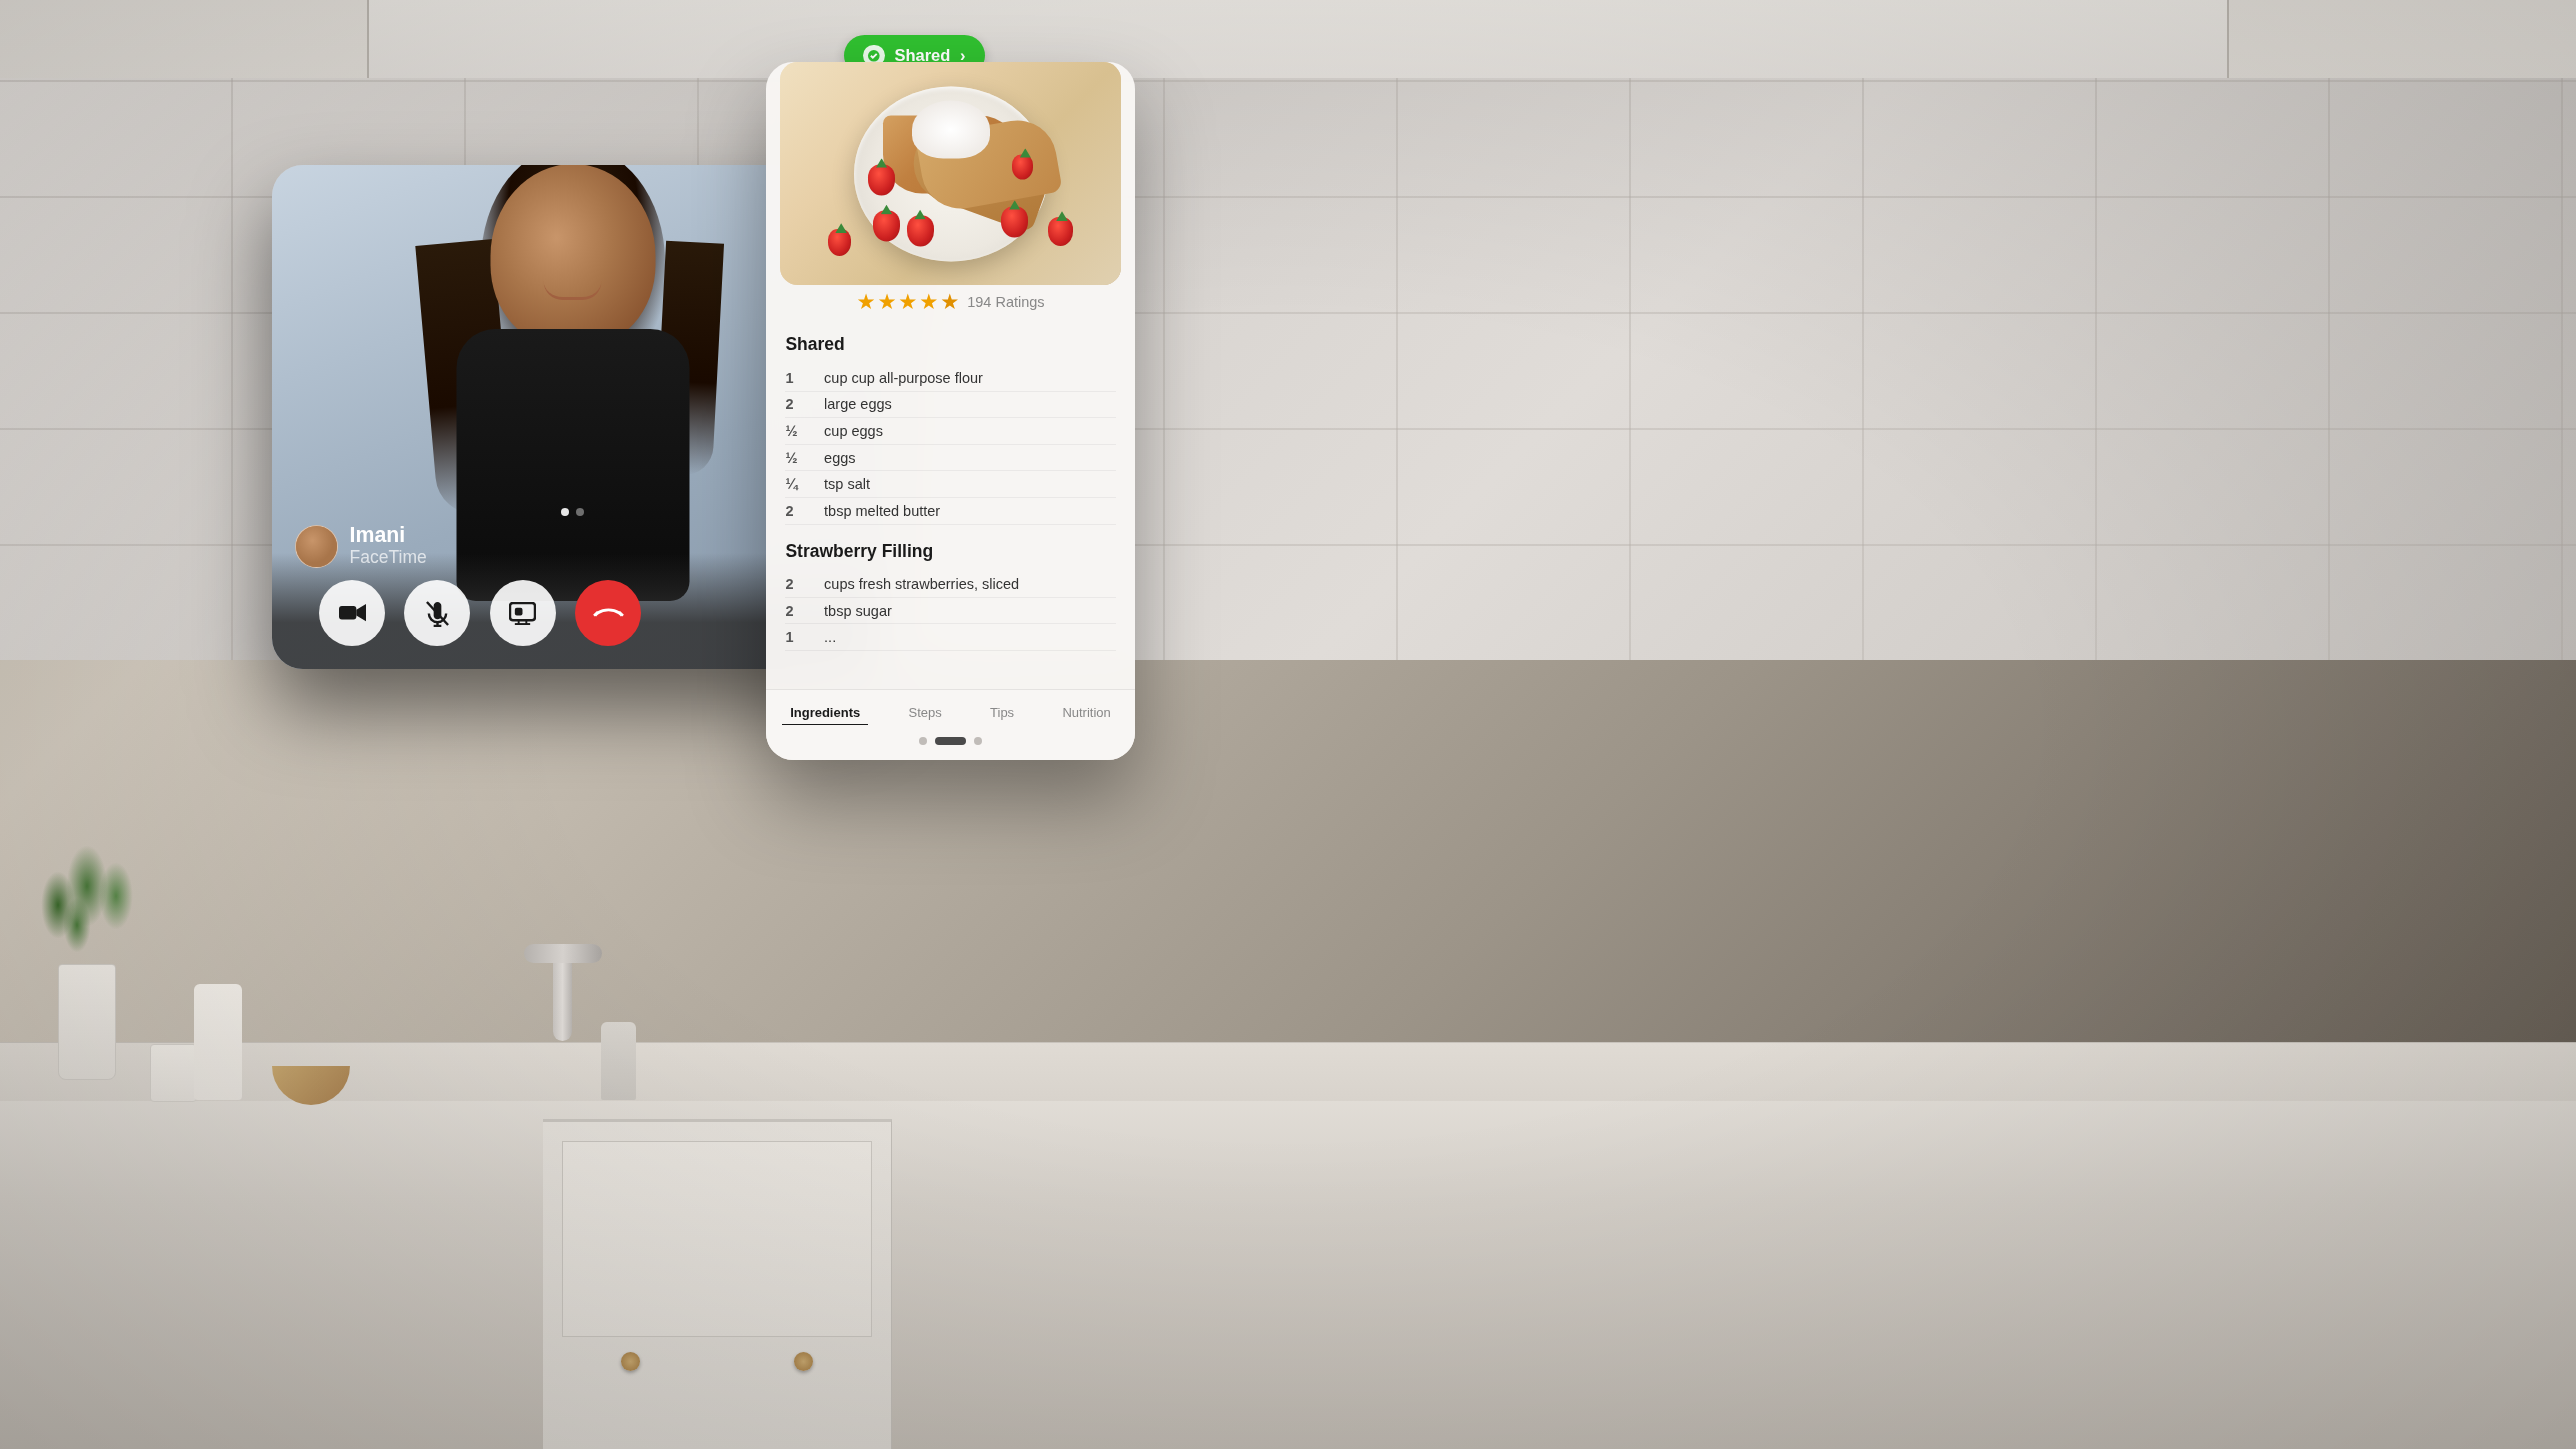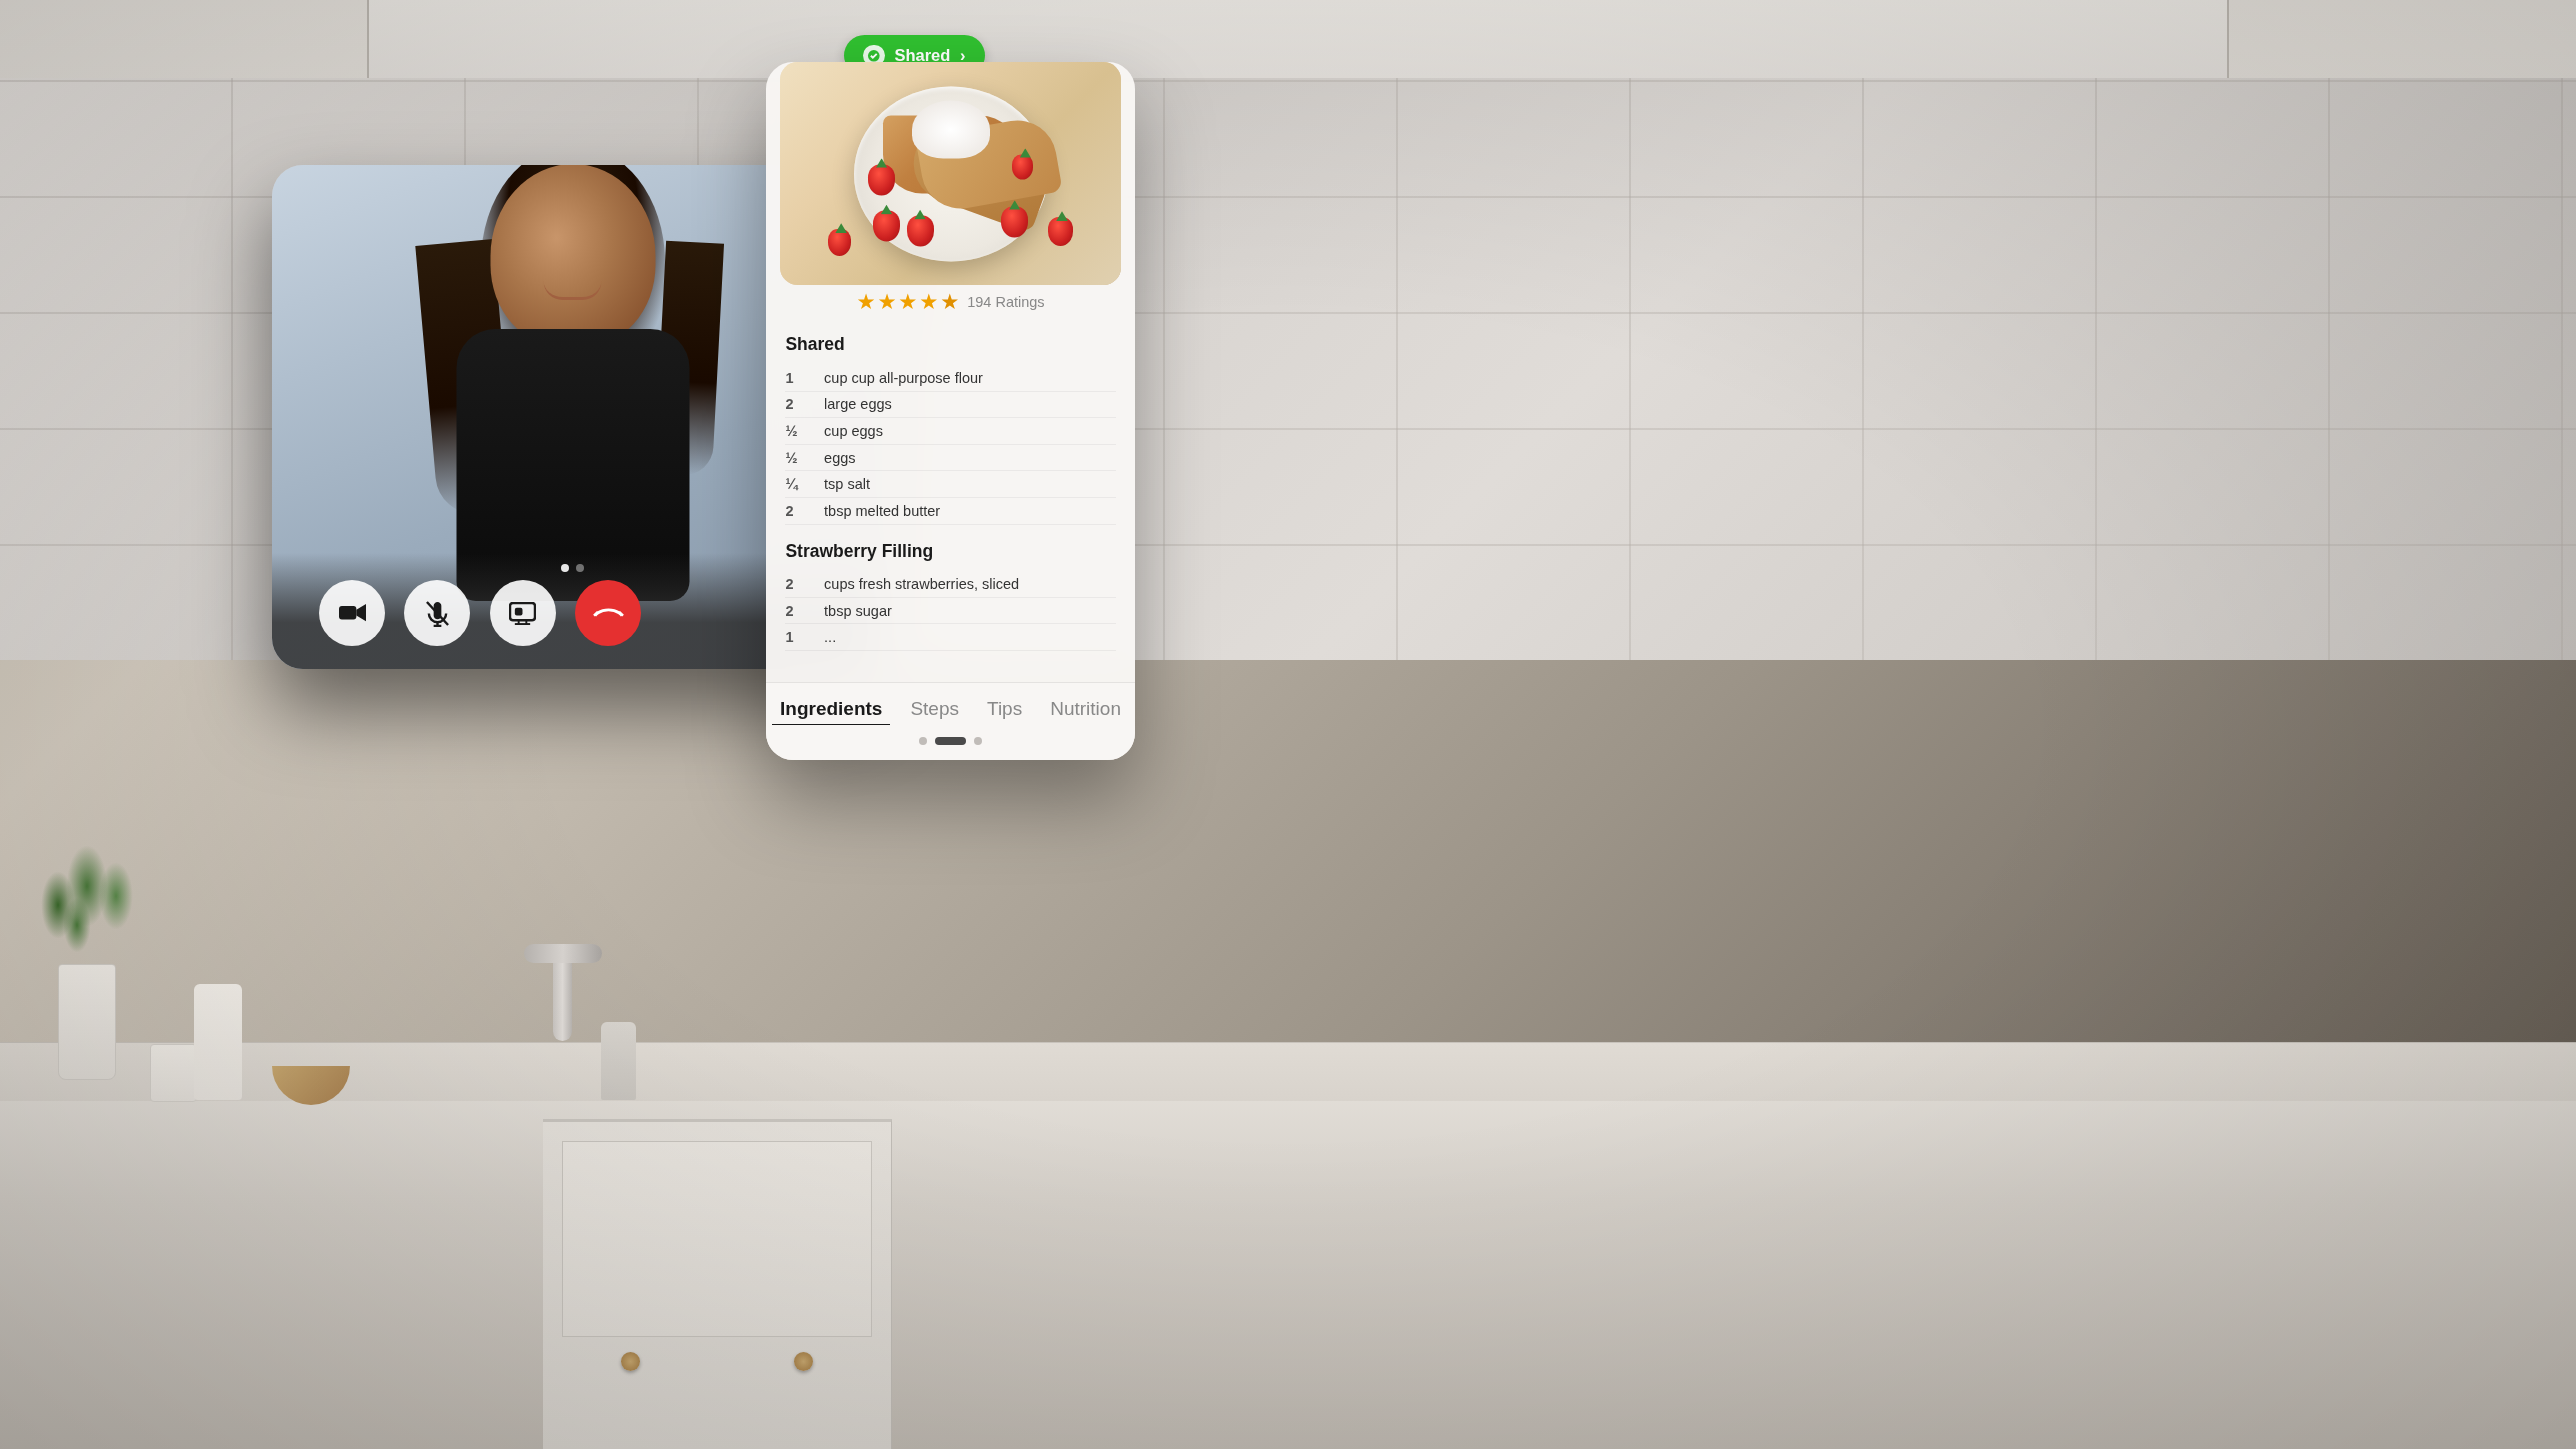--- a/index.html
+++ b/index.html
@@ -697,21 +697,21 @@
       padding: 11.6px 0 15.5px;
     }
 
     .tabs-row {
       display: flex;
       justify-content: space-around;
       margin-bottom: 11.6px;
     }
 
     .tab-item {
-      font-size: 19px;
+      font-size: 13px;
       color: #888;
       cursor: pointer;
       padding: 3.9px 7.8px;
     }
 
     .tab-item.active {
       color: #1a1a1a;
       font-weight: 600;
       border-bottom: 1.9px solid #1a1a1a;
     }
@@ -872,20 +872,29 @@
       <div class="person-head">
         <div class="person-smile"></div>
       </div>
       <div class="person-body"></div>
     </div>
 
     <div class="facetime-controls">
       <div class="dot-indicators">
         <div class="dot active"></div>
         <div class="dot"></div>
+      </div>
+      <div class="caller-info">
+        <div class="caller-avatar">
+          <div class="caller-avatar-face"></div>
+        </div>
+        <div>
+          <div class="caller-name">Imani</div>
+          <div class="caller-app">FaceTime</div>
+        </div>
       </div>
       <div class="control-buttons">
         <button class="ctrl-btn">
           <svg width="27" height="21.3" viewBox="0 0 28 22" fill="none">
             <rect x="0" y="4" width="18" height="14" rx="3" fill="#1a1a1a"></rect>
             <path d="M18 8l10-6v18l-10-6V8z" fill="#1a1a1a"></path>
           </svg>
         </button>
         <button class="ctrl-btn">
           <svg width="25" height="27" viewBox="0 0 26 28" fill="none">

